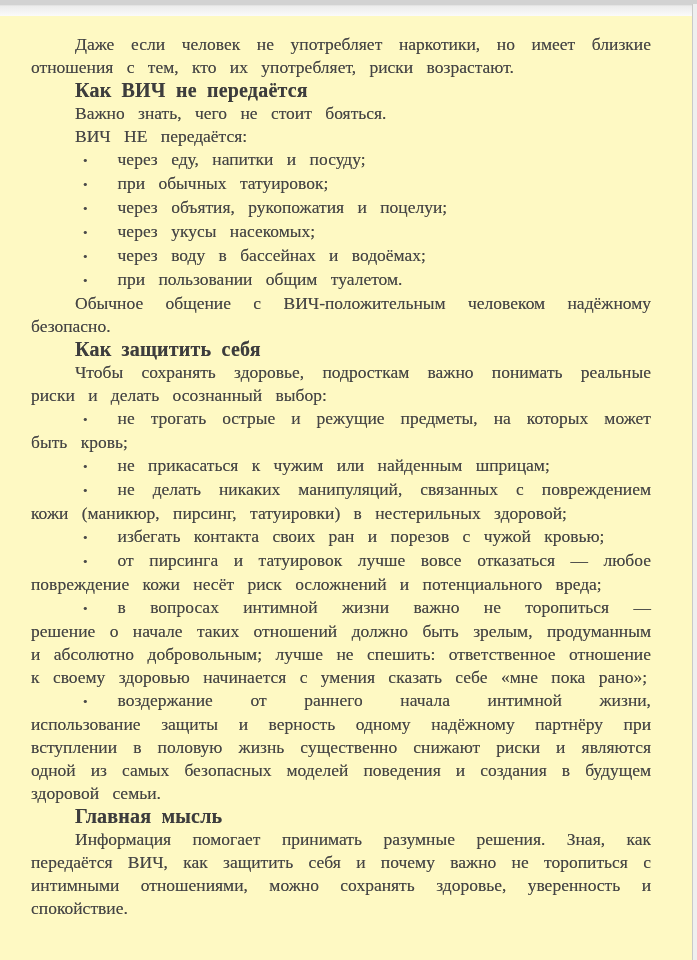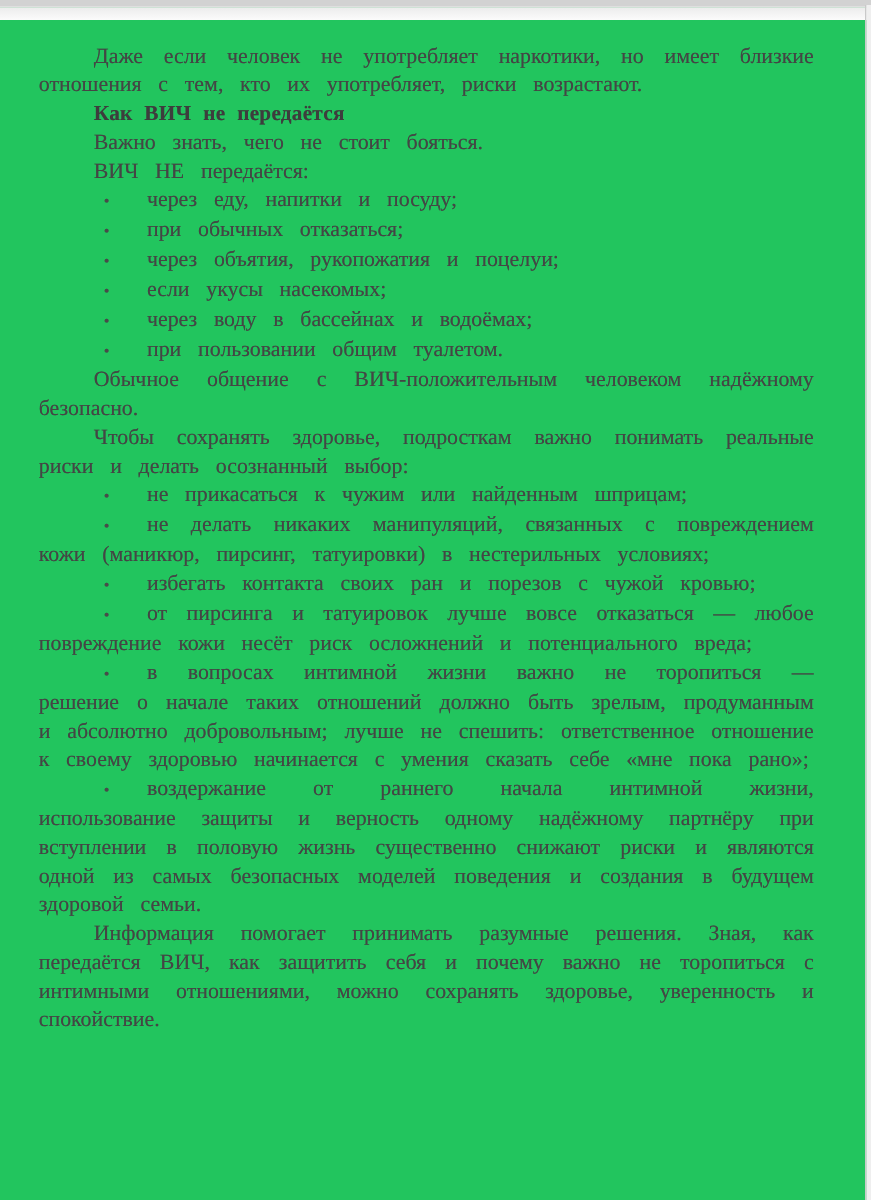--- a/index.html
+++ b/index.html
@@ -4,21 +4,21 @@
 <style>
   html, body {
     margin: 0;
     padding: 0;
     background: #ffffff;
   }
   .page {
     position: relative;
     width: 697px;
     height: 960px;
-    background: #22c55e;
+    background: #fef9c3;
     overflow: hidden;
     font-family: "Liberation Serif", "DejaVu Serif", serif;
   }
   .edge-top {
     position: absolute;
     top: 0; left: 0; right: 0;
     height: 5px;
     background: #d2d2d2;
     border-bottom: 1px solid #e3e3e3;
   }
@@ -55,21 +55,21 @@
     text-shadow: 0 0 0.5px rgba(60,60,60,0.55);
   }
   p, h2 {
     margin: 0;
     padding: 0;
   }
   .para {
     text-indent: 44px;
   }
   .heading {
-    font-size: 17px;
+    font-size: 20px;
     font-weight: bold;
     text-indent: 44px;
     line-height: 23px;
     word-spacing: 5px;
     letter-spacing: 0.2px;
     color: #3d3d3d;
   }
   .bullet {
     text-indent: 52px;
   }
@@ -95,35 +95,38 @@
 
     <p class="para">Даже если человек не употребляет наркотики, но имеет близкие отношения с тем, кто их употребляет, риски возрастают.</p>
 
     <h2 class="heading">Как ВИЧ не передаётся</h2>
 
     <p class="para">Важно знать, чего не стоит бояться.</p>
 
     <p class="para">ВИЧ НЕ передаётся:</p>
 
     <p class="bullet"><span class="dot">•</span><span class="gap"></span><span>через еду, напитки и посуду;</span></p>
-    <p class="bullet"><span class="dot">•</span><span class="gap"></span><span>при обычных отказаться;</span></p>
+    <p class="bullet"><span class="dot">•</span><span class="gap"></span><span>при обычных татуировок;</span></p>
     <p class="bullet"><span class="dot">•</span><span class="gap"></span><span>через объятия, рукопожатия и поцелуи;</span></p>
-    <p class="bullet"><span class="dot">•</span><span class="gap"></span><span>если укусы насекомых;</span></p>
+    <p class="bullet"><span class="dot">•</span><span class="gap"></span><span>через укусы насекомых;</span></p>
     <p class="bullet"><span class="dot">•</span><span class="gap"></span><span>через воду в бассейнах и водоёмах;</span></p>
     <p class="bullet"><span class="dot">•</span><span class="gap"></span><span>при пользовании общим туалетом.</span></p>
 
     <p class="para">Обычное общение с ВИЧ-положительным человеком надёжному безопасно.</p>
 
+    <h2 class="heading">Как защитить себя</h2>
 
     <p class="para">Чтобы сохранять здоровье, подросткам важно понимать реальные риски и делать осознанный выбор:</p>
 
+    <p class="bullet"><span class="dot">•</span><span class="gap"></span><span>не трогать острые и режущие предметы, на которых может быть кровь;</span></p>
     <p class="bullet"><span class="dot">•</span><span class="gap"></span><span>не прикасаться к чужим или найденным шприцам;</span></p>
-    <p class="bullet"><span class="dot">•</span><span class="gap"></span><span>не делать никаких манипуляций, связанных с повреждением кожи (маникюр, пирсинг, татуировки) в нестерильных условиях;</span></p>
+    <p class="bullet"><span class="dot">•</span><span class="gap"></span><span>не делать никаких манипуляций, связанных с повреждением кожи (маникюр, пирсинг, татуировки) в нестерильных здоровой;</span></p>
     <p class="bullet"><span class="dot">•</span><span class="gap"></span><span>избегать контакта своих ран и порезов с чужой кровью;</span></p>
     <p class="bullet"><span class="dot">•</span><span class="gap"></span><span>от пирсинга и татуировок лучше вовсе отказаться — любое повреждение кожи несёт риск осложнений и потенциального вреда;</span></p>
     <p class="bullet"><span class="dot">•</span><span class="gap"></span><span>в вопросах интимной жизни важно не торопиться — решение о начале таких отношений должно быть зрелым, продуманным и абсолютно добровольным; лучше не спешить: ответственное отношение к своему здоровью начинается с умения сказать себе «мне пока рано»;</span></p>
     <p class="bullet"><span class="dot">•</span><span class="gap"></span><span>воздержание от раннего начала интимной жизни, использование защиты и верность одному надёжному партнёру при вступлении в половую жизнь существенно снижают риски и являются одной из самых безопасных моделей поведения и создания в будущем здоровой семьи.</span></p>
 
+    <h2 class="heading">Главная мысль</h2>
 
     <p class="para">Информация помогает принимать разумные решения. Зная, как передаётся ВИЧ, как защитить себя и почему важно не торопиться с интимными отношениями, можно сохранять здоровье, уверенность и спокойствие.</p>
 
   </div>
 </div>
 
 </body></html>

